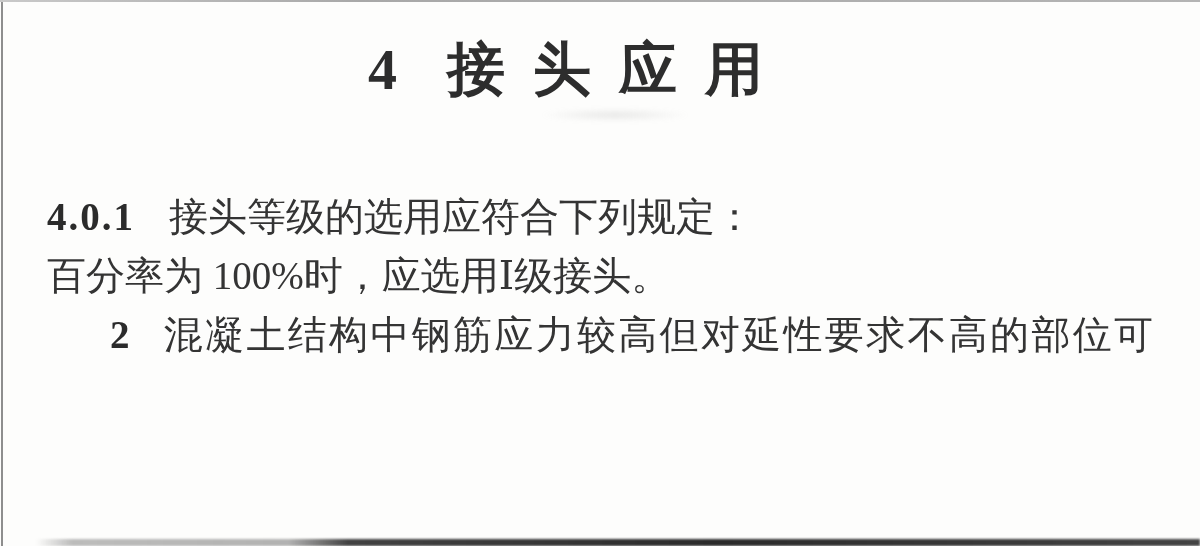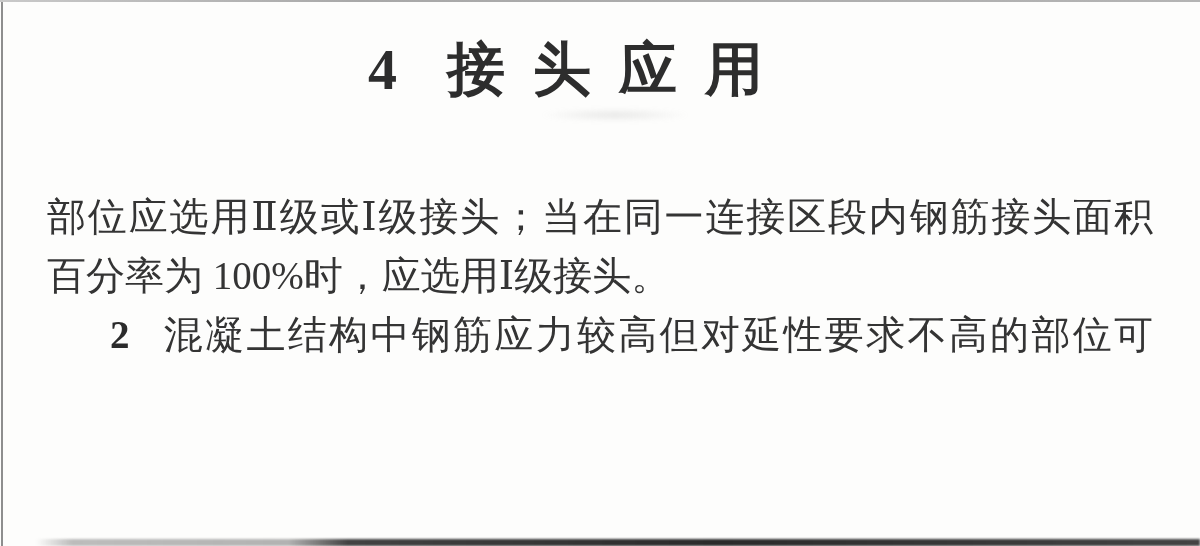--- a/index.html
+++ b/index.html
@@ -109,25 +109,25 @@
 <div class="edge-top"></div>
 <div class="edge-bottom"></div>
 <div class="smudge"></div>
 
 <div class="title">
   <span class="chapter-no">4</span><span class="title-text">接头应用</span>
 </div>
 
 <div class="doc">
 
+  <div class="line">
+    <span class="clause-num">4.0.1</span><span class="txt">接头等级的选用应符合下列规定：</span>
+  </div>
 
 
-  <div class="line jfull">
-    <span class="txt">部位应选用Ⅱ级或Ⅰ级接头；当在同一连接区段内钢筋接头面积</span>
-  </div>
 
   <div class="line">
     <span class="txt">百分率为 100%时，应选用Ⅰ级接头。</span>
   </div>
 
   <div class="line jfull ind">
     <span class="item-num">2</span><span class="txt">混凝土结构中钢筋应力较高但对延性要求不高的部位可</span>
   </div>
 
 

